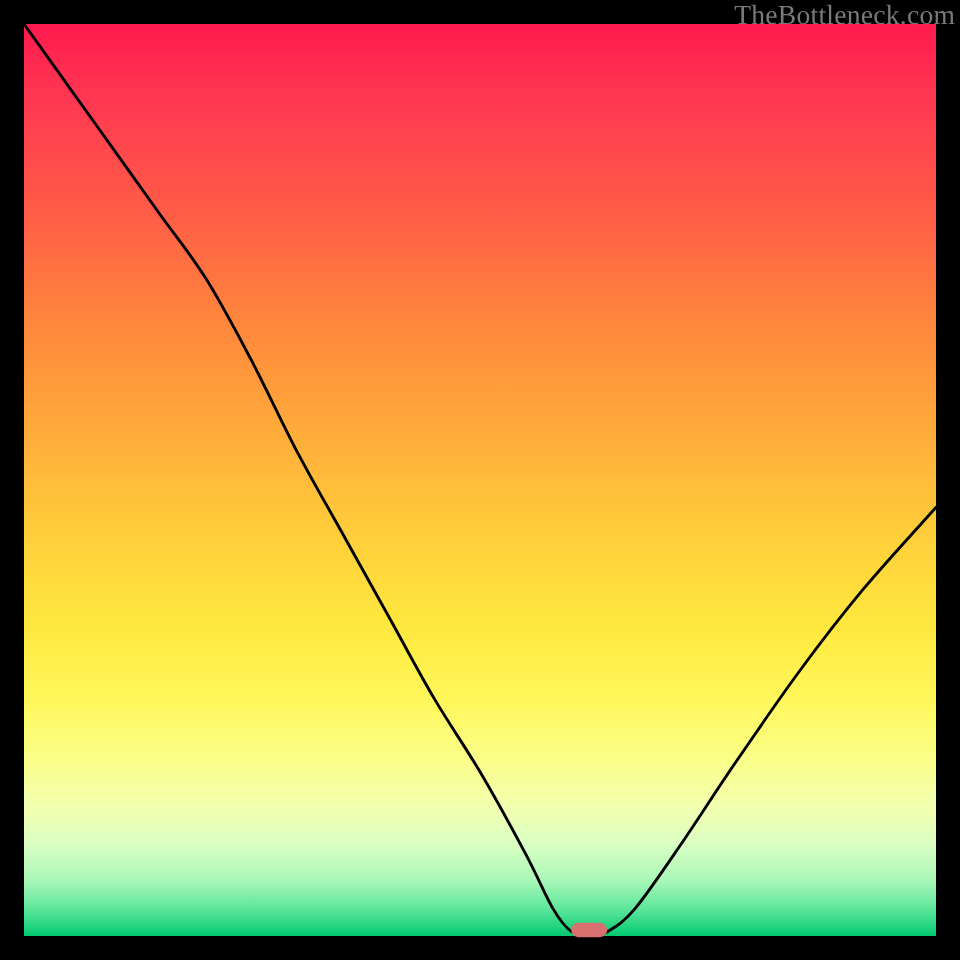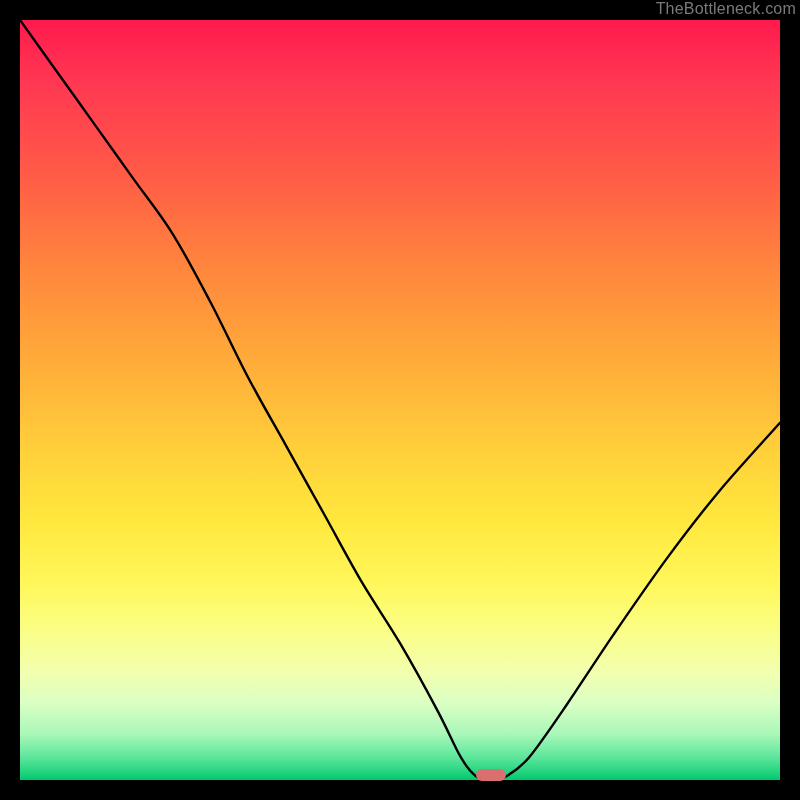--- a/index.html
+++ b/index.html
@@ -45,22 +45,22 @@
     position: absolute;
     left: 0;
     top: 0;
     width: 760px;
     height: 760px;
   }
   .watermark {
     position: absolute;
     top: 0;
     right: 4px;
-    font-family: Liberation Sans, sans-serif;
-    font-size: 16px;
+    font-family: Liberation Serif, serif;
+    font-size: 23px;
     color: #7a7a7a;
     letter-spacing: 0.2px;
     user-select: none;
   }
   .marker {
     position: absolute;
     width: 30px;
     height: 12px;
     border-radius: 6px;
     background: #d9706f;

